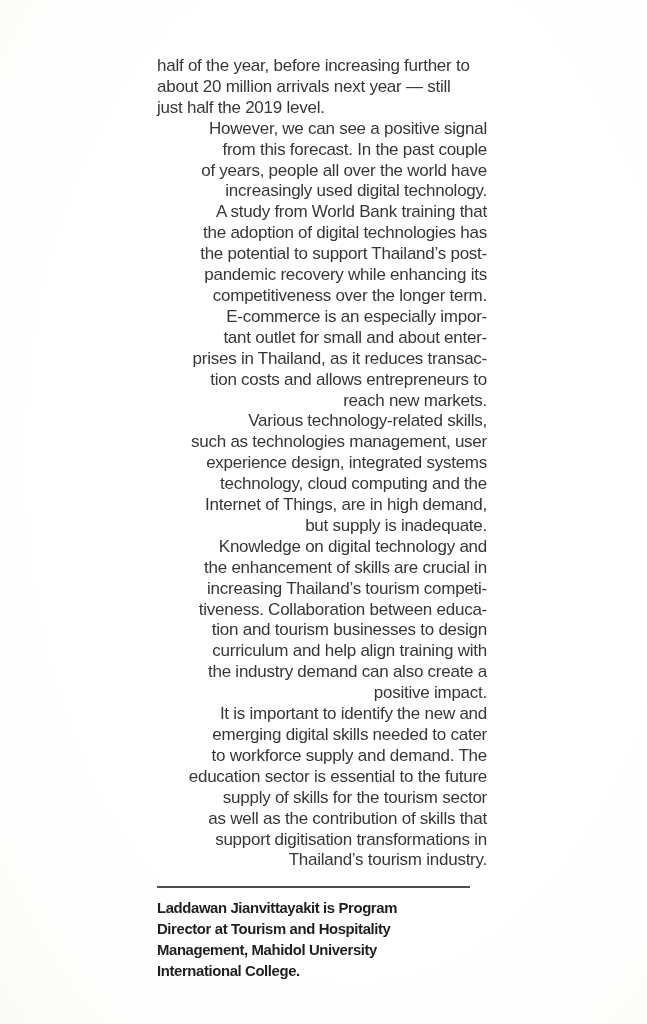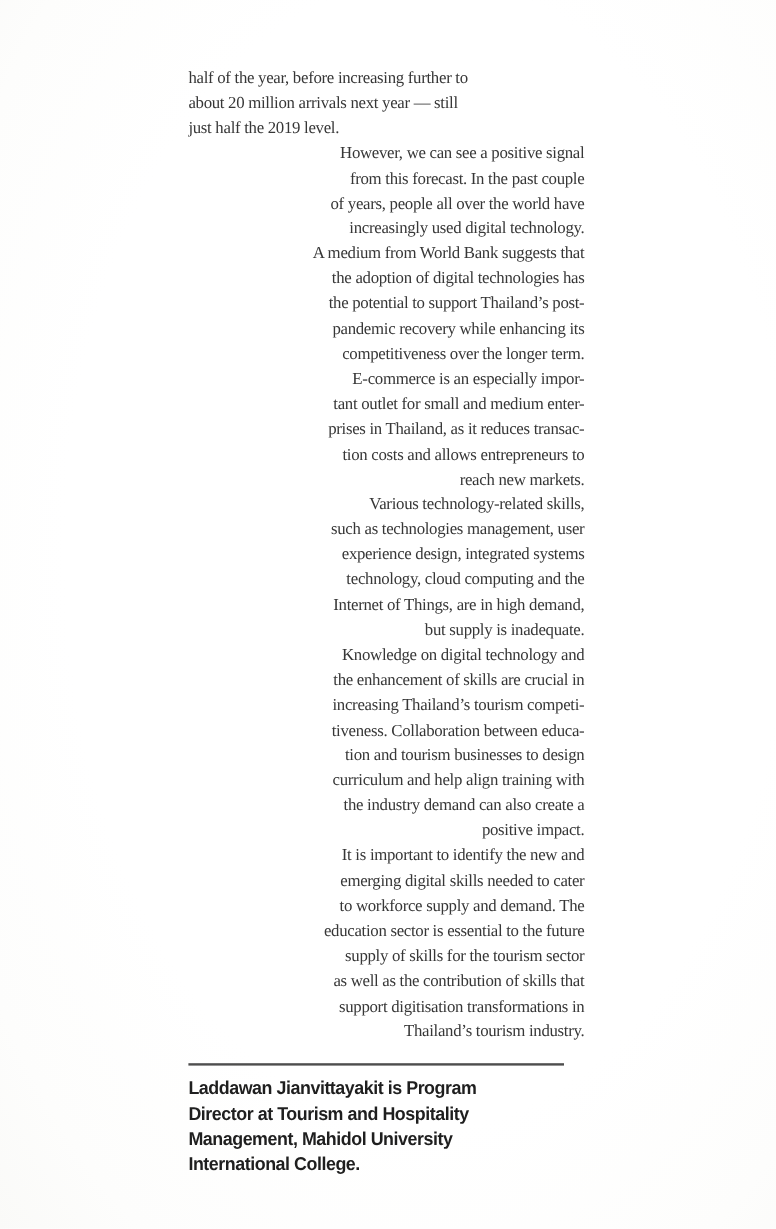--- a/index.html
+++ b/index.html
@@ -21,22 +21,22 @@
   }
   .article {
     position: absolute;
     left: 157px;
     top: 56px;
     width: 330px;
   }
   .para {
     margin: 0;
     padding: 0;
-    font-family: Liberation Serif, serif;
-    font-size: 14px;
+    font-family: Liberation Sans, sans-serif;
+    font-size: 17px;
     line-height: 20.9px;
     color: #373737;
     letter-spacing: -0.25px;
     white-space: pre;
     text-indent: 0;
   }
   .para.indent {
     text-indent: 20px;
     text-align: right;
   }
@@ -65,27 +65,27 @@
 
 <div class="page">
   <div class="article">
     <p class="para">half of the year, before increasing further to
 about 20 million arrivals next year — still
 just half the 2019 level.</p>
     <p class="para indent">However, we can see a positive signal
 from this forecast. In the past couple
 of years, people all over the world have
 increasingly used digital technology.</p>
-    <p class="para indent">A medium from World Bank suggests that
+    <p class="para indent">A study from World Bank training that
 the adoption of digital technologies has
 the potential to support Thailand’s post-
 pandemic recovery while enhancing its
 competitiveness over the longer term.</p>
     <p class="para indent">E-commerce is an especially impor-
-tant outlet for small and medium enter-
+tant outlet for small and about enter-
 prises in Thailand, as it reduces transac-
 tion costs and allows entrepreneurs to
 reach new markets.</p>
     <p class="para indent">Various technology-related skills,
 such as technologies management, user
 experience design, integrated systems
 technology, cloud computing and the
 Internet of Things, are in high demand,
 but supply is inadequate.</p>
     <p class="para indent">Knowledge on digital technology and

